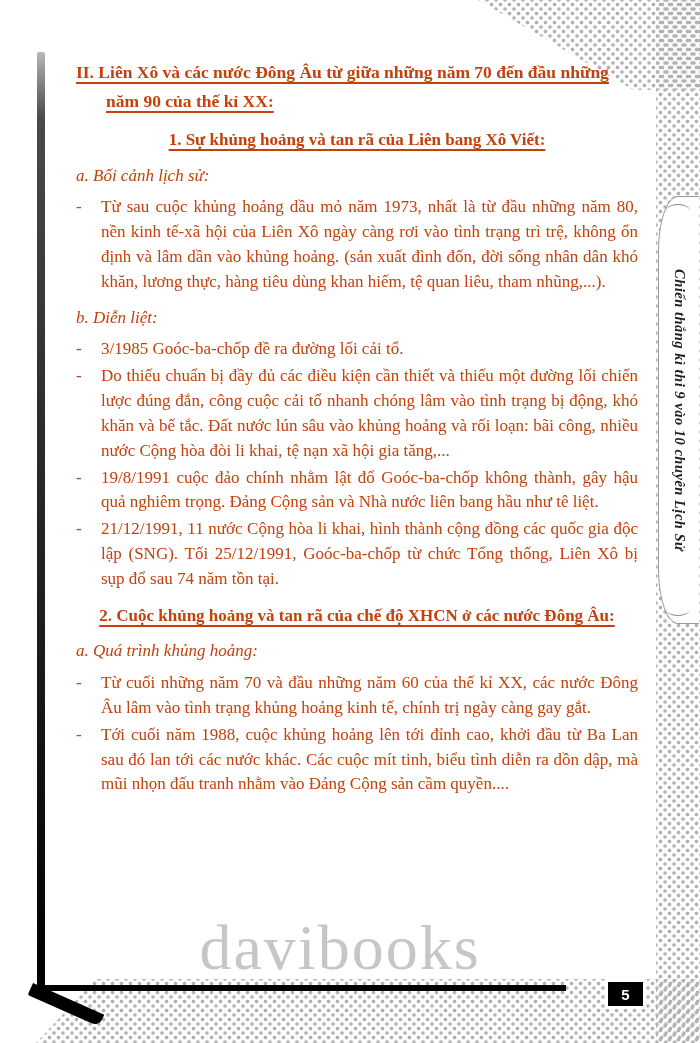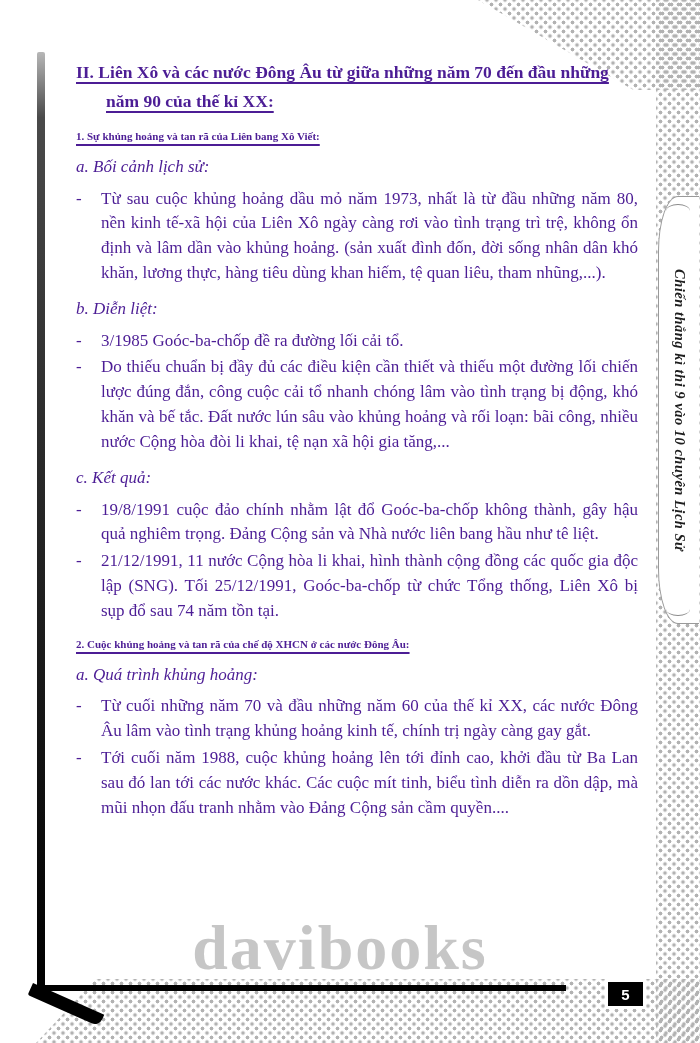--- a/index.html
+++ b/index.html
@@ -24,48 +24,48 @@
 
   
   .binding { position:absolute; left:37px; top:52px; width:8px; height:936px;
     background:linear-gradient(to bottom,#b7b7b7,#4a4a4a 7%,#2c2c2c 40%,#000 100%);
     border-radius:2px; filter:blur(0.3px); }
   .bottom-rule { position:absolute; left:38px; top:985px; width:528px; height:6px; background:#000; }
   .corner-curl { position:absolute; left:33px; top:983px; width:78px; height:13px;
     background:#000; transform:rotate(24deg); transform-origin:left top; border-radius:0 0 8px 2px; }
 
   
-  .content { position:absolute; left:76px; top:58px; width:562px; color:#4c1d95;
+  .content { position:absolute; left:76px; top:58px; width:562px; color:#c2410c;
     font-size:17px; line-height:1.46; text-align:justify; }
   .h-main { font-size:17.5px; font-weight:bold; line-height:1.65;
     text-decoration:underline; text-underline-offset:4px; text-decoration-thickness:1.5px;
     padding-left:30px; text-indent:-30px; margin-bottom:12px; text-align:left; }
-  .h-sec { font-size:11px; font-weight:bold; text-decoration:underline;
-    text-underline-offset:4px; text-decoration-thickness:1.5px; margin:12px 0 9px; text-align:left; }
+  .h-sec { font-size:17px; font-weight:bold; text-decoration:underline;
+    text-underline-offset:4px; text-decoration-thickness:1.5px; margin:12px 0 9px; text-align:center; }
   .h-it { font-size:17px; font-weight:normal; font-style:italic; margin:11px 0 7px; text-align:left; }
   .li { display:flex; margin:2px 0; }
   .dash { width:25px; flex:none; }
   .li-text { flex:1; text-align:justify; }
 
   
   .side-tab { position:absolute; right:1px; top:196px; width:41px; height:428px;
     background:#fff; border:1px solid #9a9a9a; border-right:none;
     border-radius:20px 0 0 20px / 55px 0 0 55px;
     display:flex; align-items:center; justify-content:center; z-index:4; }
   .side-tab::before { content:""; position:absolute; top:7px; left:7px; width:24px; height:13px;
     border-top:1.5px solid #8a8a8a; border-radius:50% 50% 0 0; }
   .side-tab::after { content:""; position:absolute; bottom:7px; left:7px; width:24px; height:13px;
     border-bottom:1.5px solid #8a8a8a; border-radius:0 0 50% 50%; }
   .tab-text { writing-mode:vertical-rl; font-style:italic; font-weight:bold; font-size:14.5px;
     letter-spacing:0.5px; white-space:nowrap; color:#1e1e1e; }
 
   
   .watermark { position:absolute; left:0; right:20px; top:916px; text-align:center;
     z-index:5; pointer-events:none; }
-  .wm-brand { font-size:64px; font-weight:bold; letter-spacing:2px; line-height:1;
+  .wm-brand { font-size:64px; font-weight:normal; letter-spacing:2px; line-height:1;
     color:rgba(188,188,188,0.85); }
   .wm-slogan { font-size:29px; margin-top:4px; letter-spacing:3px; color:rgba(178,178,178,0.9); }
 
   
   .page-num { position:absolute; left:608px; top:982px; width:35px; height:24px;
     background:#000; color:#fff; display:flex; align-items:center; justify-content:center;
     font-weight:bold; font-size:15px; font-family:"Liberation Sans", sans-serif;
     box-shadow:0 0 0 3px #fff; z-index:6; }
 </style>
 </head>
@@ -96,21 +96,20 @@
     <h4 class="h-it">b. Diễn liệt:</h4>
     <div class="li">
       <span class="dash">-</span>
       <span class="li-text">3/1985 Goóc-ba-chốp đề ra đường lối cải tổ.</span>
     </div>
     <div class="li">
       <span class="dash">-</span>
       <span class="li-text">Do thiếu chuẩn bị đầy đủ các điều kiện cần thiết và thiếu một đường lối chiến lược đúng đắn, công cuộc cải tổ nhanh chóng lâm vào tình trạng bị động, khó khăn và bế tắc. Đất nước lún sâu vào khủng hoảng và rối loạn: bãi công, nhiều nước Cộng hòa đòi li khai, tệ nạn xã hội gia tăng,...</span>
     </div>
 
-    <h4 class="h-it">c. Kết quả:</h4>
     <div class="li">
       <span class="dash">-</span>
       <span class="li-text">19/8/1991 cuộc đảo chính nhằm lật đổ Goóc-ba-chốp không thành, gây hậu quả nghiêm trọng. Đảng Cộng sản và Nhà nước liên bang hầu như tê liệt.</span>
     </div>
     <div class="li">
       <span class="dash">-</span>
       <span class="li-text">21/12/1991, 11 nước Cộng hòa li khai, hình thành cộng đồng các quốc gia độc lập (SNG). Tối 25/12/1991, Goóc-ba-chốp từ chức Tổng thống, Liên Xô bị sụp đổ sau 74 năm tồn tại.</span>
     </div>
 
     <h3 class="h-sec">2. Cuộc khủng hoảng và tan rã của chế độ XHCN ở các nước Đông Âu:</h3>

